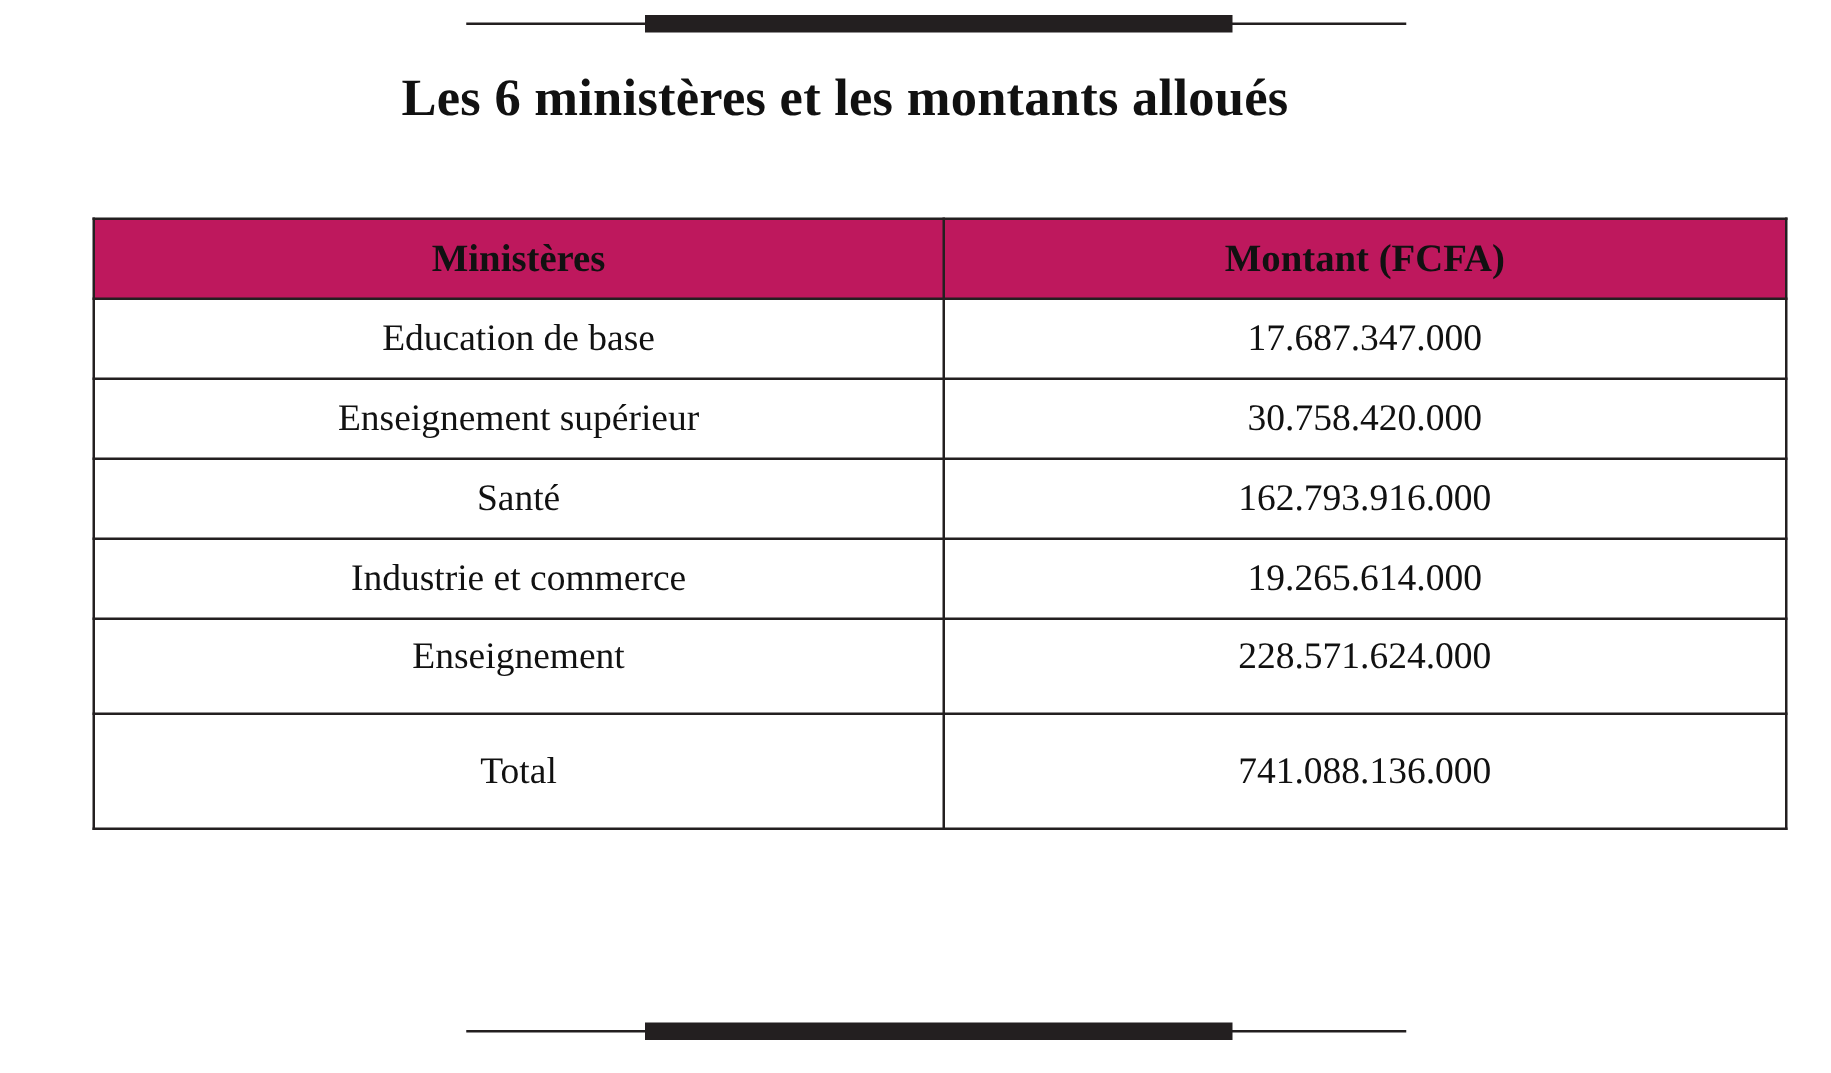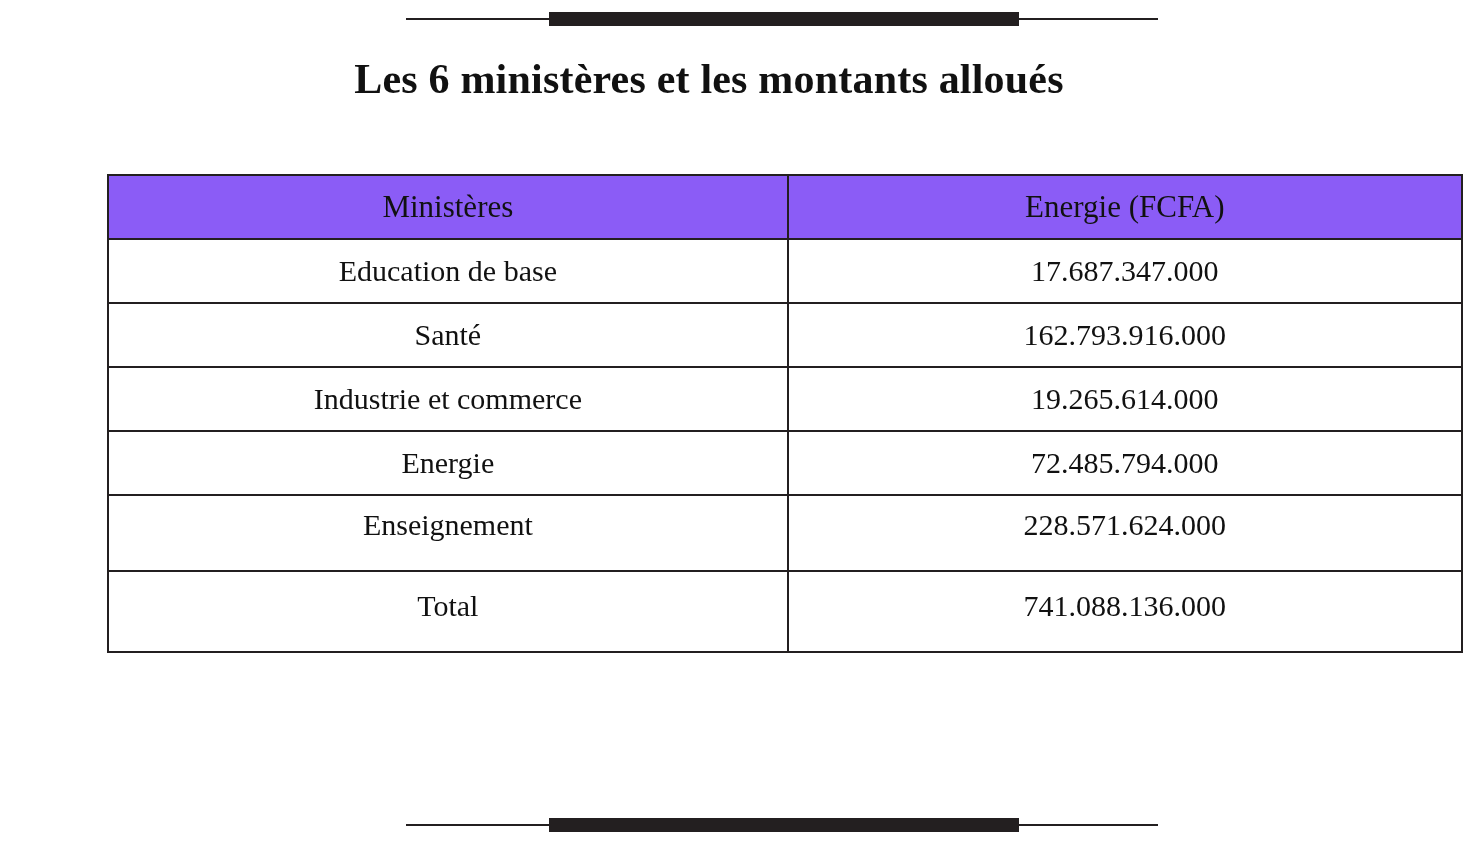--- a/index.html
+++ b/index.html
@@ -12,21 +12,20 @@
     background: #ffffff;
     font-family: "Liberation Serif", serif;
     color: #111111;
     overflow: hidden;
   }
   .page {
     position: relative;
     width: 1352px;
     height: 858px;
     box-sizing: border-box;
-    margin-left: 33px;
   }
 
   
   .rule {
     position: absolute;
     left: 373px;
     width: 752px;
     height: 14px;
   }
   .rule.top { top: 12px; }
@@ -73,38 +72,38 @@
     table-layout: fixed;
     font-size: 30px;
   }
   table.budget td, table.budget th {
     border: 2.5px solid #231f20;
     text-align: center;
     vertical-align: middle;
     padding: 0;
   }
   table.budget thead th {
-    background: #8b5cf6;
-    font-weight: normal;
+    background: #be185d;
+    font-weight: bold;
     height: 62px;
     font-size: 31px;
   }
   table.budget tbody td {
     height: 62px;
     font-weight: normal;
   }
   col.c1 { width: 50.2%; }
   col.c2 { width: 49.8%; }
 
   tr.tall td { height: 88px; vertical-align: top; padding-top: 12px; }
   tr.total td {
     height: 82px;
     font-weight: bold;
     vertical-align: top;
-    padding-top: 17px;
+    padding-top: 28px;
   }
 </style>
 </head>
 <body>
 
 <div class="page">
 
   <div class="rule top">
     <div class="thin"></div>
     <div class="thick"></div>
@@ -114,39 +113,39 @@
 
   <div class="table-wrap">
     <table class="budget">
       <colgroup>
         <col class="c1">
         <col class="c2">
       </colgroup>
       <thead>
         <tr>
           <th>Ministères</th>
-          <th>Energie (FCFA)</th>
+          <th>Montant (FCFA)</th>
         </tr>
       </thead>
       <tbody>
         <tr>
           <td>Education de base</td>
           <td>17.687.347.000</td>
         </tr>
         <tr>
+          <td>Enseignement supérieur</td>
+          <td>30.758.420.000</td>
+        </tr>
+        <tr>
           <td>Santé</td>
           <td>162.793.916.000</td>
         </tr>
         <tr>
           <td>Industrie et commerce</td>
           <td>19.265.614.000</td>
-        </tr>
-        <tr>
-          <td>Energie</td>
-          <td>72.485.794.000</td>
         </tr>
         <tr class="tall">
           <td>Enseignement</td>
           <td>228.571.624.000</td>
         </tr>
         <tr class="total">
           <td>Total</td>
           <td>741.088.136.000</td>
         </tr>
       </tbody>

